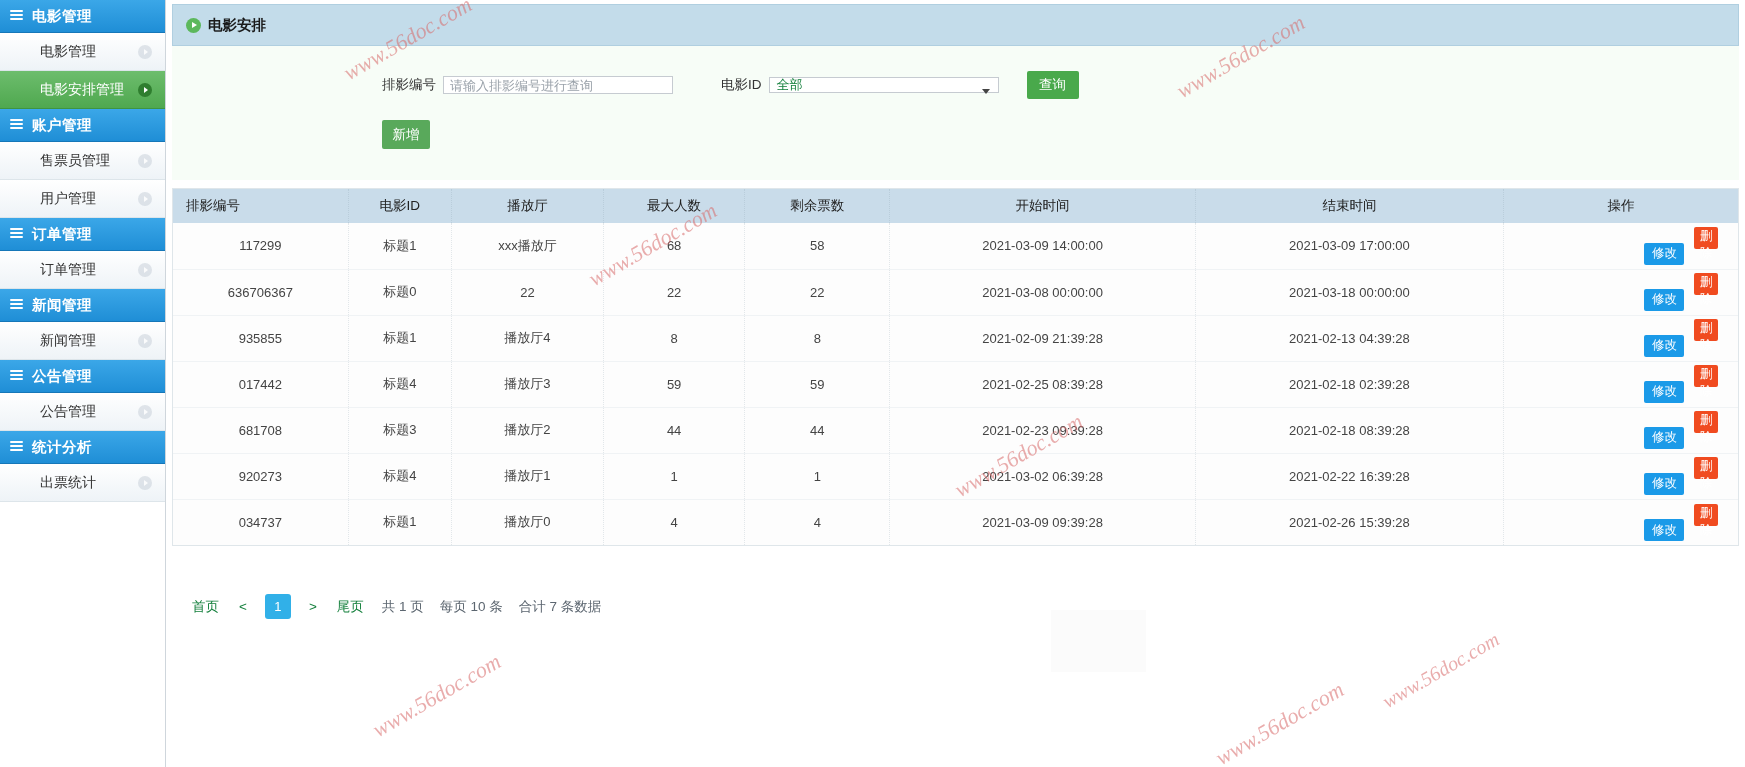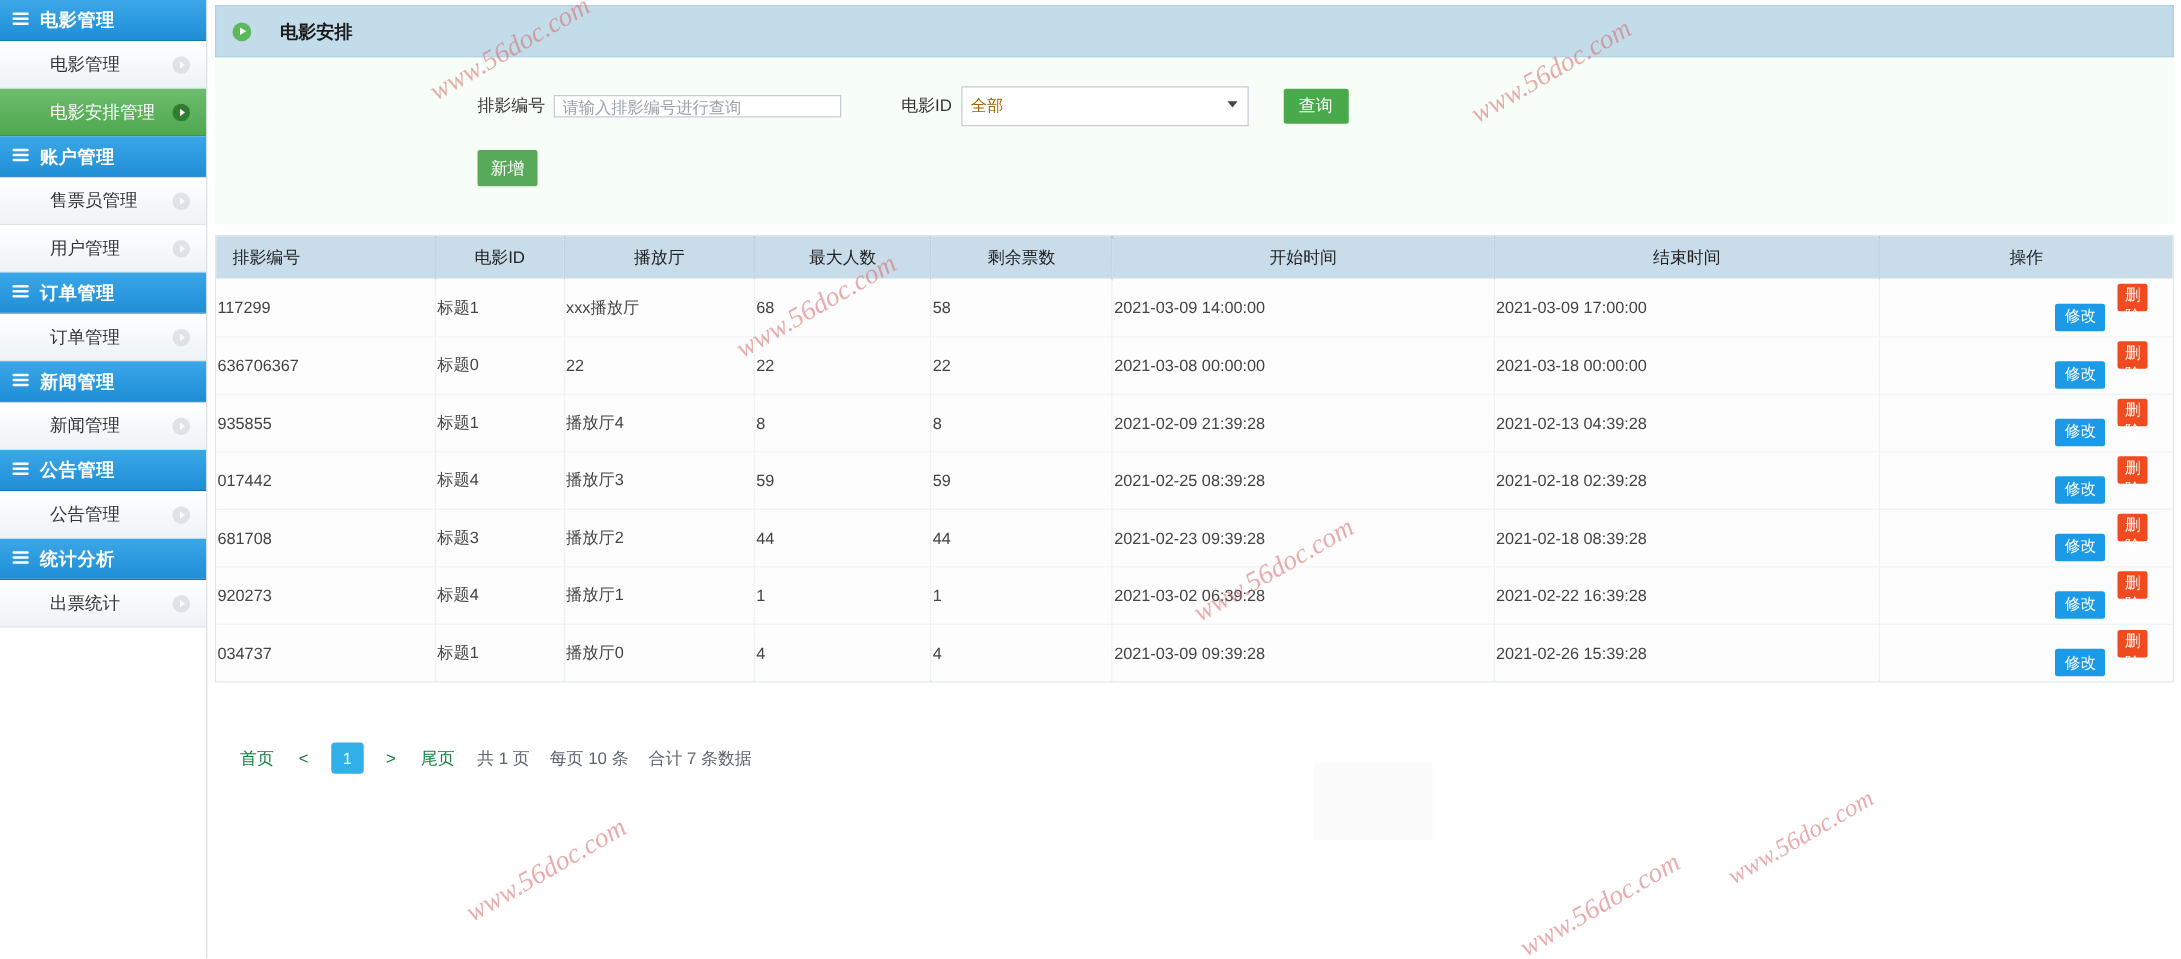--- a/index.html
+++ b/index.html
@@ -87,21 +87,20 @@
     overflow: hidden;
   }
   .page-header {
     height: 42px;
     margin: 4px 6px 0 6px;
     background: #c3dcea;
     border: 1px solid #b0cfe0;
     display: flex;
     align-items: center;
     padding-left: 13px;
-    gap: 16px;
   }
   .page-header .play-ico {
     width: 15px; height: 15px; border-radius: 50%;
     background: #5cb85c;
     display: inline-flex; align-items: center; justify-content: center;
     margin-right: 7px; flex: none;
   }
   .page-header .play-ico::after {
     content: ""; display: block;
     border-left: 5px solid #ffffff;
@@ -125,25 +124,25 @@
     background: #ffffff;
     font-size: 13px;
     padding: 0 6px;
     color: #333;
     outline: none;
     font-family: "Liberation Sans", sans-serif;
   }
   .text-input::placeholder { color: #9aa2aa; }
   .select-wrap { position: relative; }
   .select-box {
-    width: 230px; height: 32px;
+    width: 230px; height: 16px;
     border: 1px solid #c6cbd1;
     background: #ffffff;
     font-size: 13px;
-    color: #a16207;
+    color: #15803d;
     display: flex; align-items: center;
     padding: 0 24px 0 7px;
     cursor: pointer;
   }
   .select-wrap .caret {
     position: absolute; right: 9px; top: 12px;
     width: 0; height: 0;
     border-left: 4.5px solid transparent;
     border-right: 4.5px solid transparent;
     border-top: 5px solid #444;
@@ -178,21 +177,21 @@
     font-weight: normal;
     text-align: center;
     border-right: 1px dotted #b9cddb;
   }
   table.grid thead th:last-child { border-right: none; }
   table.grid thead th.first { text-align: left; padding-left: 13px; }
   table.grid tbody td {
     height: 46px;
     font-size: 13px;
     color: #444;
-    text-align: left;
+    text-align: center;
     border-right: 1px dotted #e2e7ea;
     border-bottom: 1px solid #f0f3f5;
     background: #fdfdfd;
   }
   table.grid tbody td:last-child { border-right: none; }
   table.grid tbody tr:last-child td { border-bottom: none; }
   .btn-edit {
     background: #1b9ae8; color: #fff; border: none;
     width: 40px; height: 22px; font-size: 12.5px;
     border-radius: 2px; cursor: pointer; margin-right: 6px;

